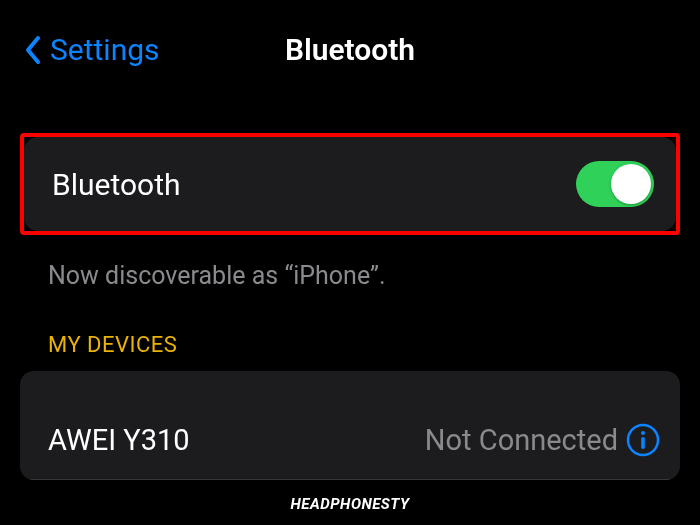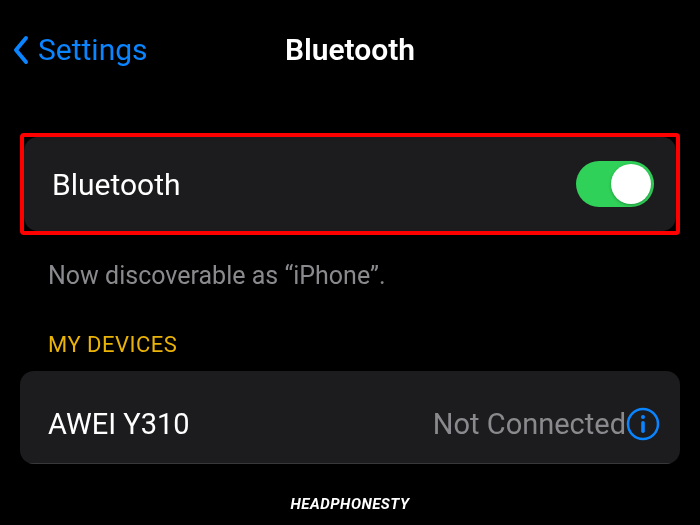--- a/index.html
+++ b/index.html
@@ -12,21 +12,21 @@
       background: #000;
       width: 700px;
       height: 525px;
       overflow: hidden;
       border-radius: 18px;
       position: relative;
     }
     .header {
       display: flex;
       align-items: center;
-      padding: 32px 24px 18px 12px;
+      padding: 32px 24px 18px 24px;
       position: relative;
     }
     .back-button {
       display: flex;
       align-items: center;
       cursor: pointer;
     }
     .chevron-left {
       width: 18px;
       height: 30px;
@@ -102,30 +102,31 @@
       border-radius: 14px;
       overflow: hidden;
     }
     .device-row {
       display: flex;
       align-items: center;
       justify-content: space-between;
       padding: 36px 20px 22px 28px;
       border-bottom: 1px solid #38383a;
       cursor: pointer;
+      margin-top: 16px;
     }
     .device-name {
       color: #fff;
       font-size: 29px;
       font-weight: 400;
     }
     .device-right {
       display: flex;
       align-items: center;
-      gap: 0;
+      gap: 8px;
     }
     .device-status {
       color: #8a8a8e;
       font-size: 29px;
       font-weight: 400;
     }
     .info-icon {
       width: 34px;
       height: 34px;
       cursor: pointer;

